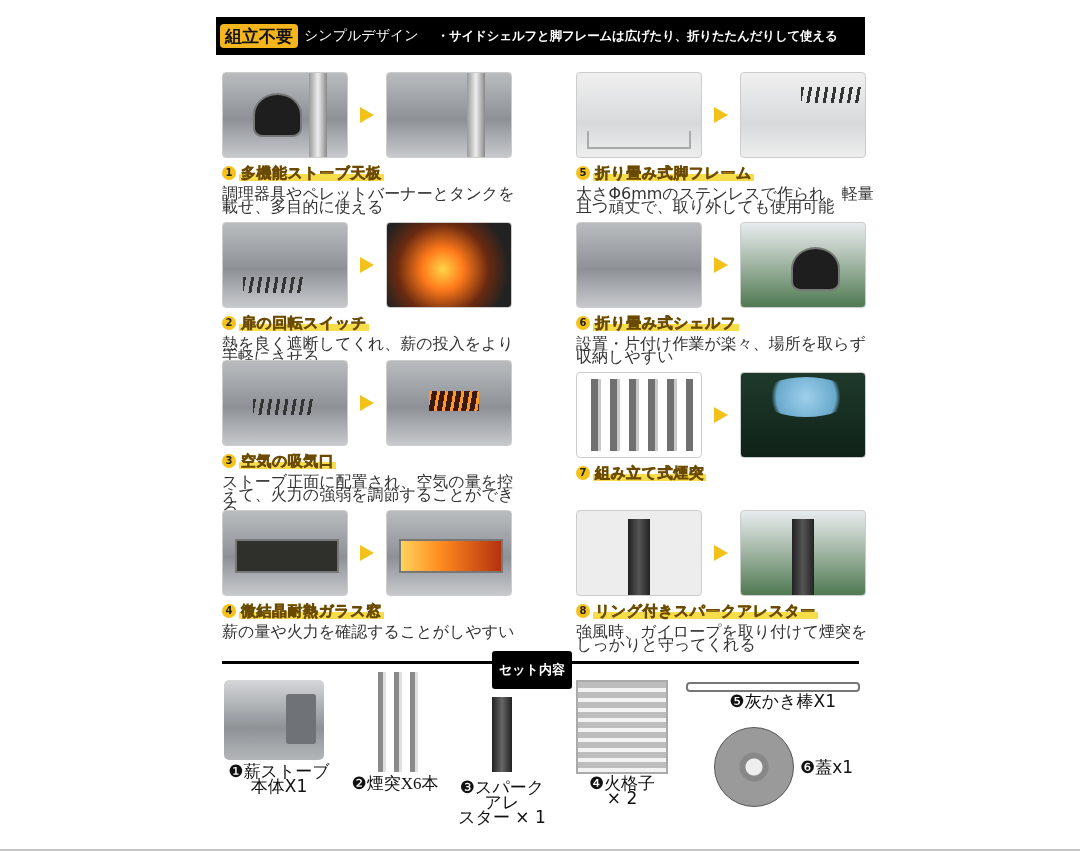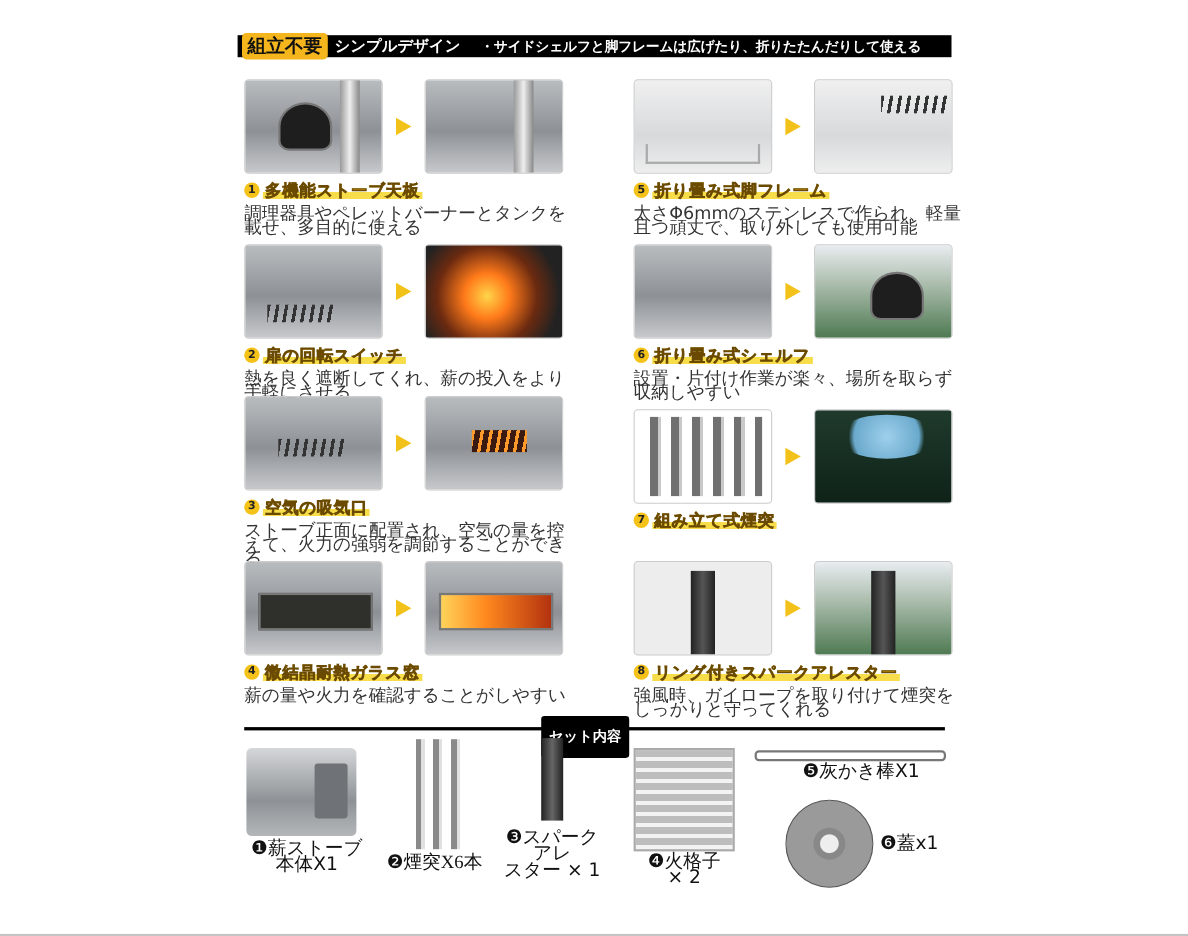--- a/index.html
+++ b/index.html
@@ -1,22 +1,22 @@
 <!DOCTYPE html>
 <html><head>
 <meta charset="utf-8">
 <style>
   html, body { margin:0; padding:0; }
   body { width:1080px; height:851px; background:#ffffff; position:relative; overflow:hidden;
          font-family:"DejaVu Sans", sans-serif; color:#222; }
   .bottom-line { position:absolute; left:0; right:0; bottom:0; height:2px; background:#c4c4c4; }
 
-  .header { position:absolute; left:216px; top:32px; width:649px; height:20px; background:#000; display:flex; align-items:center; }
+  .header { position:absolute; left:216px; top:17px; width:649px; height:38px; background:#000; display:flex; align-items:center; }
   .header .tag { margin-left:4px; background:#f5b51c; color:#111; font-weight:bold; font-size:17px; padding:1px 5px; border-radius:4px; line-height:22px; }
-  .header .sub { color:#fff; font-size:14px; margin-left:6px; font-weight:bold; }
+  .header .sub { color:#fff; font-size:14px; margin-left:6px; font-weight:normal; }
   .header .desc { color:#fff; font-size:12.5px; margin-left:18px; font-weight:bold; letter-spacing:-0.2px; }
 
   .feature { position:absolute; width:300px; }
   .imgs { display:flex; align-items:center; height:86px; }
   .img { width:124px; height:84px; border-radius:4px; border:1px solid #ccc; position:relative; overflow:hidden; }
   .arrow { width:38px; display:flex; justify-content:center; }
   .arrow-shape { width:0; height:0; border-top:8px solid transparent; border-bottom:8px solid transparent; border-left:14px solid #f2c21a; }
   .ftitle { display:flex; align-items:center; margin-top:4px; height:22px; }
   .num { width:14px; height:14px; border-radius:50%; background:#f5c21a; color:#222; font-size:10px; font-weight:bold; text-align:center; line-height:14px; margin-right:3px; }
   .tt { font-size:15px; font-weight:bold; color:#d9a40a; background:linear-gradient(to bottom, transparent 55%, #f7dd4a 55%, #f7dd4a 90%, transparent 90%); padding:0 2px; -webkit-text-stroke:0.6px #6a4a00; letter-spacing:0.5px; }
@@ -220,21 +220,21 @@
 </div>
 
 <div class="item" style="left:350px; top:672px; width:90px;font-family:Liberation Serif, serif;">
   <div class="pipes6" style="margin:0 auto 4px 28px;"></div>
   <div class="ilabel">
     <div>❷煙突X6本</div>
       <div></div>
   </div>
 </div>
 
-<div class="item" style="left:452px; top:671px; width:100px;">
+<div class="item" style="left:452px; top:697px; width:100px;">
   <div class="arrester"></div>
   <div class="ilabel" style="margin-top:8px;">
     <div>❸スパークアレ</div>
       <div>スター × 1</div>
   </div>
 </div>
 
 <div class="item" style="left:576px; top:680px; width:92px;">
   <div class="grate"></div>
   <div class="ilabel" style="margin-top:2px;">

